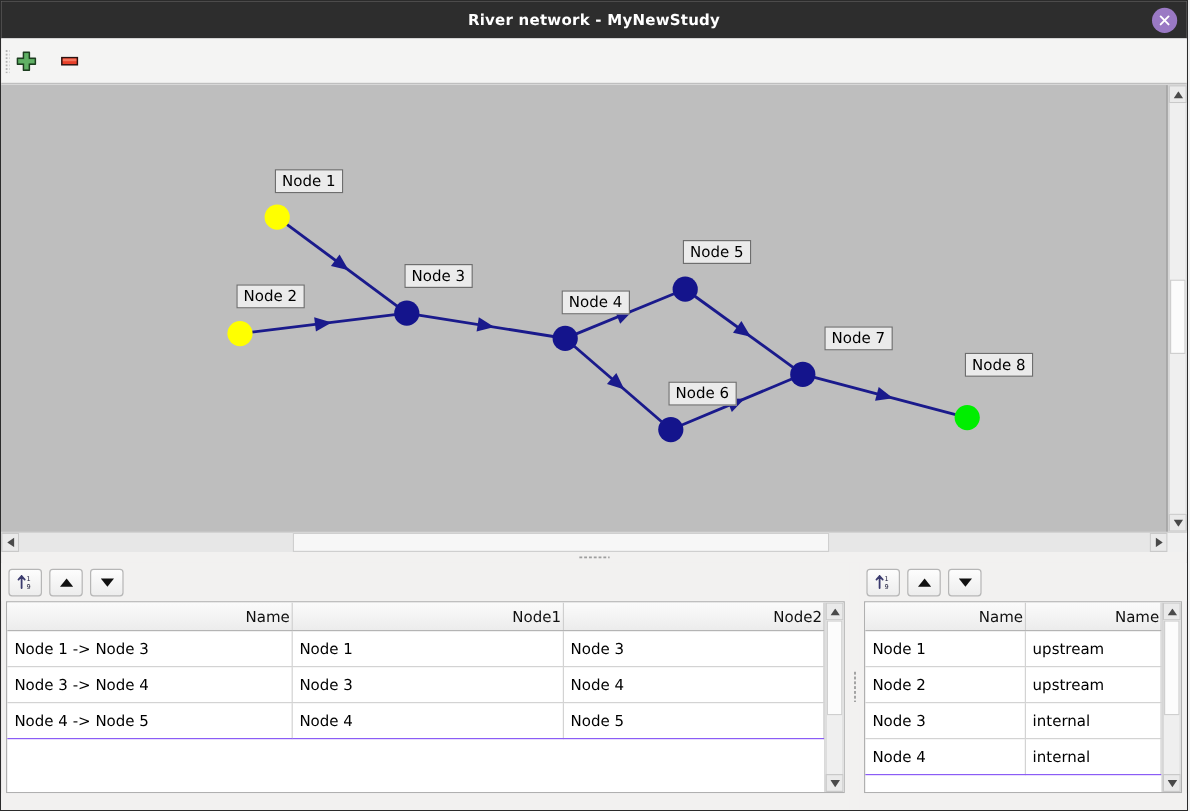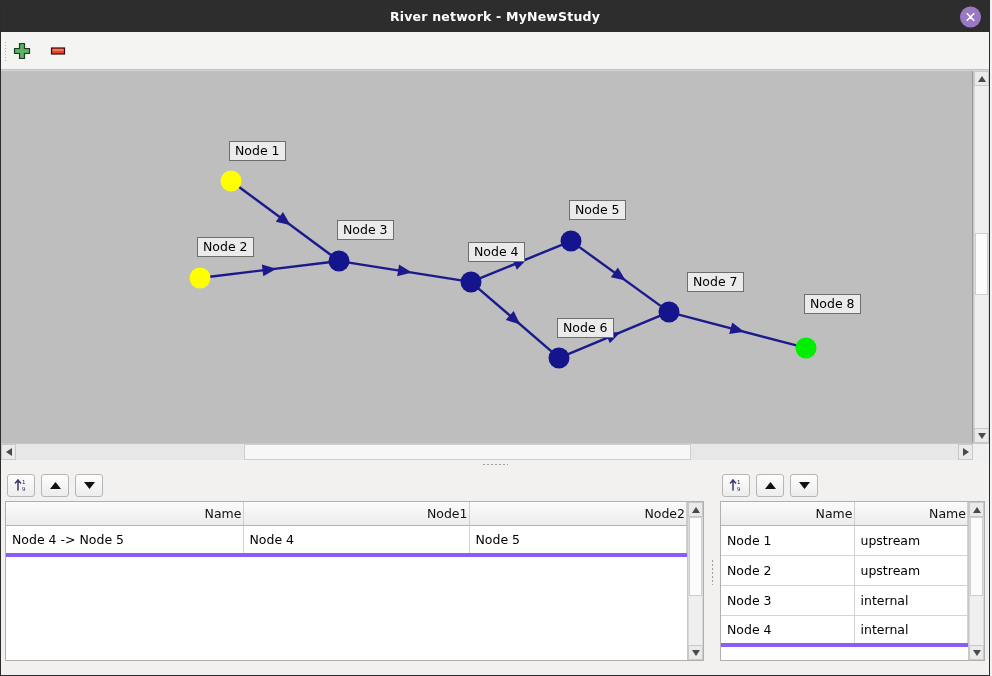--- a/index.html
+++ b/index.html
@@ -141,21 +141,21 @@
     border-bottom: 1px solid #b4b4b4;
     font-size: 12.5px; font-weight: normal; color:#111;
     height: 23px; text-align: right;
   }
   tbody td {
     border-right: 1px solid #d3d3d3;
     border-bottom: 1px solid #d3d3d3;
     height: 30px; font-size: 12.5px; color: #000;
     padding-left: 6px; text-align: left; white-space: nowrap; overflow: hidden;
   }
-  tbody tr:last-child td { border-bottom: 4px solid #8b5cf6; }
+  tbody tr:last-child td { border-bottom: 1px solid #8b5cf6; }
   .statusbar { height: 14px; background:#f2f1f0; }
 </style>
 </head>
 <body>
 
 <div class="window">
 
   <div class="titlebar">
     <span class="title">River network - MyNewStudy</span>
     <div class="close-btn">
@@ -300,20 +300,30 @@
               </colgroup>
             <thead>
                 <tr id="reaches-head">
                   <th>Name</th>
                   <th>Node1</th>
                   <th>Node2</th>
                 </tr>
               </thead>
             <tbody id="reaches-body">
                 <tr>
+                  <td>Node 1 -&gt; Node 3</td>
+                  <td>Node 1</td>
+                  <td>Node 3</td>
+                </tr>
+                <tr>
+                  <td>Node 3 -&gt; Node 4</td>
+                  <td>Node 3</td>
+                  <td>Node 4</td>
+                </tr>
+                <tr>
                   <td>Node 4 -&gt; Node 5</td>
                   <td>Node 4</td>
                   <td>Node 5</td>
                 </tr>
               </tbody>
           </table>
         </div>
         <div class="vscroll">
           <div class="sb-btn">
             <svg width="8" height="6" viewBox="0 0 8 6">

